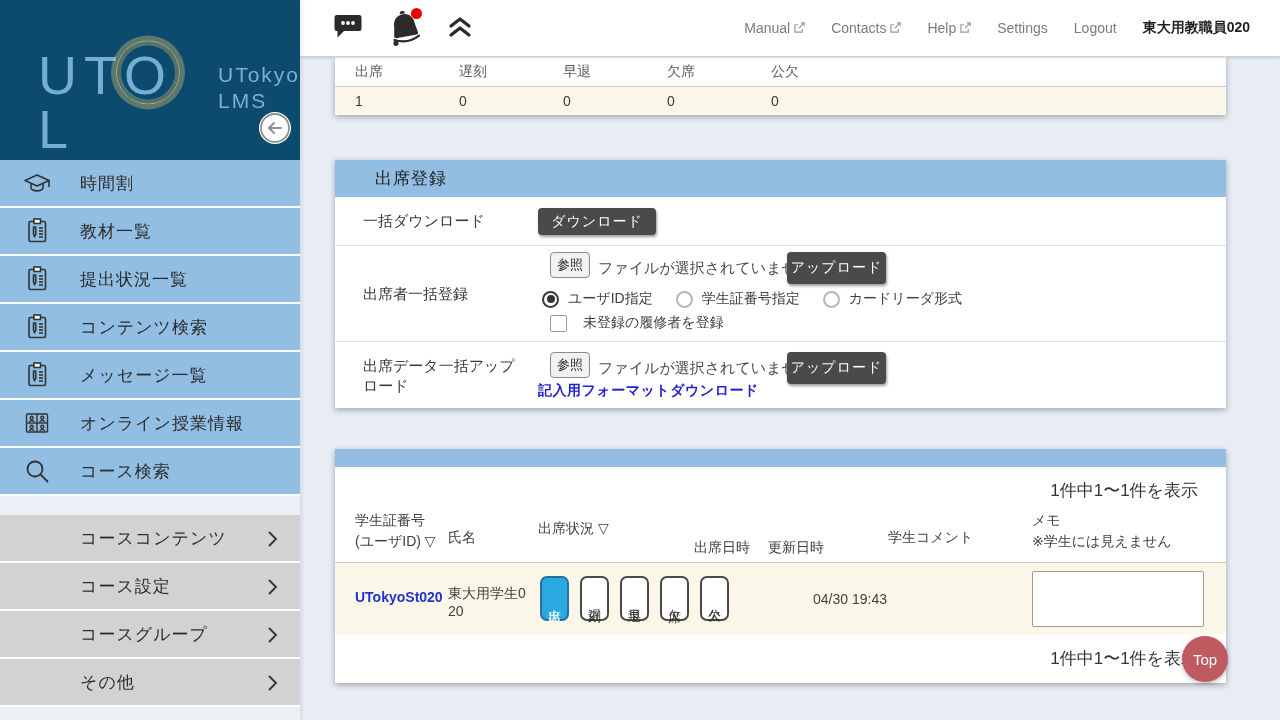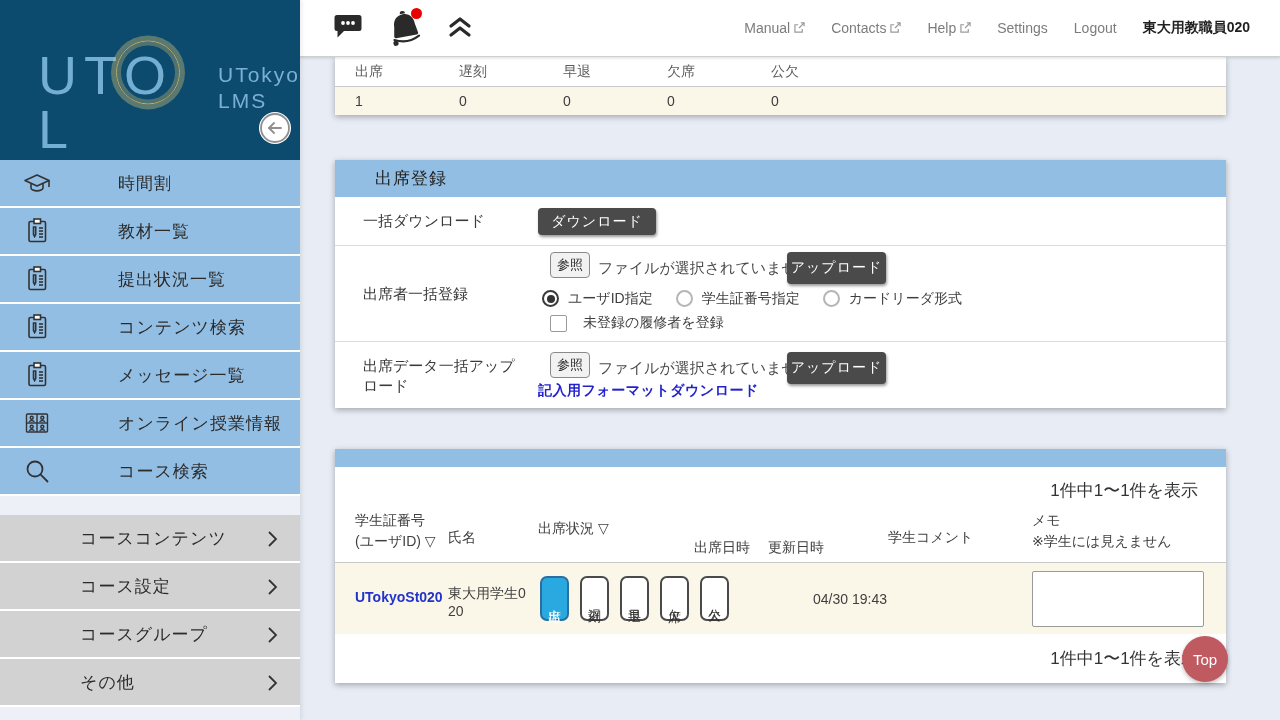--- a/index.html
+++ b/index.html
@@ -9,21 +9,21 @@
 
   
   .sidebar { position:absolute; left:0; top:0; width:300px; height:720px; background:#edf0f6; box-shadow:2px 0 4px rgba(0,0,0,.08); z-index:5; }
   .logo-area { position:relative; width:300px; height:160px; background:#0c4a6e; }
   .logo { position:absolute; left:38px; top:48px; display:flex; align-items:flex-start; gap:16px; }
   .brand { font-size:54px; font-weight:300; color:#74aed2; letter-spacing:7px; line-height:1; }
   .brand .o-ring { position:relative; display:inline-block; }
   .brand .o-ring::before { content:""; position:absolute; left:50%; top:50%; width:62px; height:62px; transform:translate(-50%,-54%); border:1px solid rgba(231,192,90,.85); border-radius:50%; box-shadow:0 0 0 5px rgba(238,208,120,.35), inset 0 0 0 4px rgba(238,208,120,.3); }
   .brand-sub { font-size:21px; color:#7cb0d2; line-height:1.25; padding-top:14px; letter-spacing:2px; }
   .collapse-btn { position:absolute; right:9px; top:112px; width:32px; height:32px; border-radius:50%; background:#fff; border:none; cursor:pointer; padding:0; }
-  .nav-item { position:relative; height:48px; background:#92bee4; border-bottom:2px solid #fff; display:flex; align-items:center; cursor:pointer;gap:38px; }
+  .nav-item { position:relative; height:48px; background:#92bee4; border-bottom:2px solid #fff; display:flex; align-items:center; cursor:pointer; }
   .nav-item .nicon { width:30px; height:30px; margin-left:22px; flex:0 0 30px; }
   .nav-item .nlabel { margin-left:28px; font-size:17px; font-weight:500; color:#2b2b2b; letter-spacing:1px; }
   .nav-spacer { height:19px; background:#edf0f6; }
   .nav-item.secondary { background:#d2d2d2; }
   .nav-item.secondary .nlabel { margin-left:80px; }
   .nav-item.secondary .chev { position:absolute; right:22px; top:15px; }
 
   
   .topbar { position:absolute; left:300px; top:0; width:980px; height:57px; background:#fff; border-bottom:1px solid #cfcfcf; box-shadow:0 1px 3px rgba(0,0,0,.15); z-index:4; display:flex; align-items:center; }
   .topbar-icons { display:flex; align-items:center; gap:22px; margin-left:33px; }
@@ -50,21 +50,21 @@
   .reg-label { position:absolute; left:28px; top:50%; transform:translateY(-50%); font-size:15px; color:#3a3a3a; width:165px; line-height:1.3; }
   .r1 { height:49px; }
   .r2 { height:96px; }
   .r3 { height:66px; }
   .btn-dark { background:#4a4a4a; color:#fff; border:none; border-radius:4px; font-size:14px; letter-spacing:1px; cursor:pointer; box-shadow:1px 2px 3px rgba(0,0,0,.4); }
   .dl-btn { position:absolute; left:203px; top:11px; width:118px; height:27px; }
   .file-line { position:absolute; left:215px; display:flex; align-items:flex-end; }
   .browse-btn { width:40px; height:26px; background:#f2f2f2; border:1px solid #8a8a8a; border-radius:4px; font-size:13px; color:#222; cursor:pointer; }
   .file-text { margin-left:8px; font-size:15px; color:#4a4a4a; }
   .upload-btn { position:absolute; left:452px; width:99px; height:32px; }
-  .radio-line { position:absolute; left:207px; top:44px; display:flex; gap:9px; }
+  .radio-line { position:absolute; left:207px; top:44px; display:flex; align-items:center; gap:9px; }
   .radio { width:17px; height:17px; border-radius:50%; border:2px solid #b5b5b5; background:#fff; display:inline-block; cursor:pointer; flex:0 0 17px; }
   .radio.checked { border-color:#3a3a3a; position:relative; }
   .radio.checked::after { content:""; position:absolute; left:2.5px; top:2.5px; width:8px; height:8px; border-radius:50%; background:#333; }
   .radio-lbl { font-size:14px; color:#3f3f3f; margin-right:14px; }
   .check-line { position:absolute; left:215px; top:68px; display:flex; align-items:center; gap:16px; }
   .checkbox { width:17px; height:17px; border:1px solid #9a9a9a; background:#fff; border-radius:2px; cursor:pointer; }
   .check-lbl { font-size:14px; color:#3f3f3f; }
   .fmt-link { position:absolute; left:203px; top:40px; font-size:14px; font-weight:bold; color:#2222cc; text-decoration:none; cursor:pointer; letter-spacing:.5px; }
 
   

